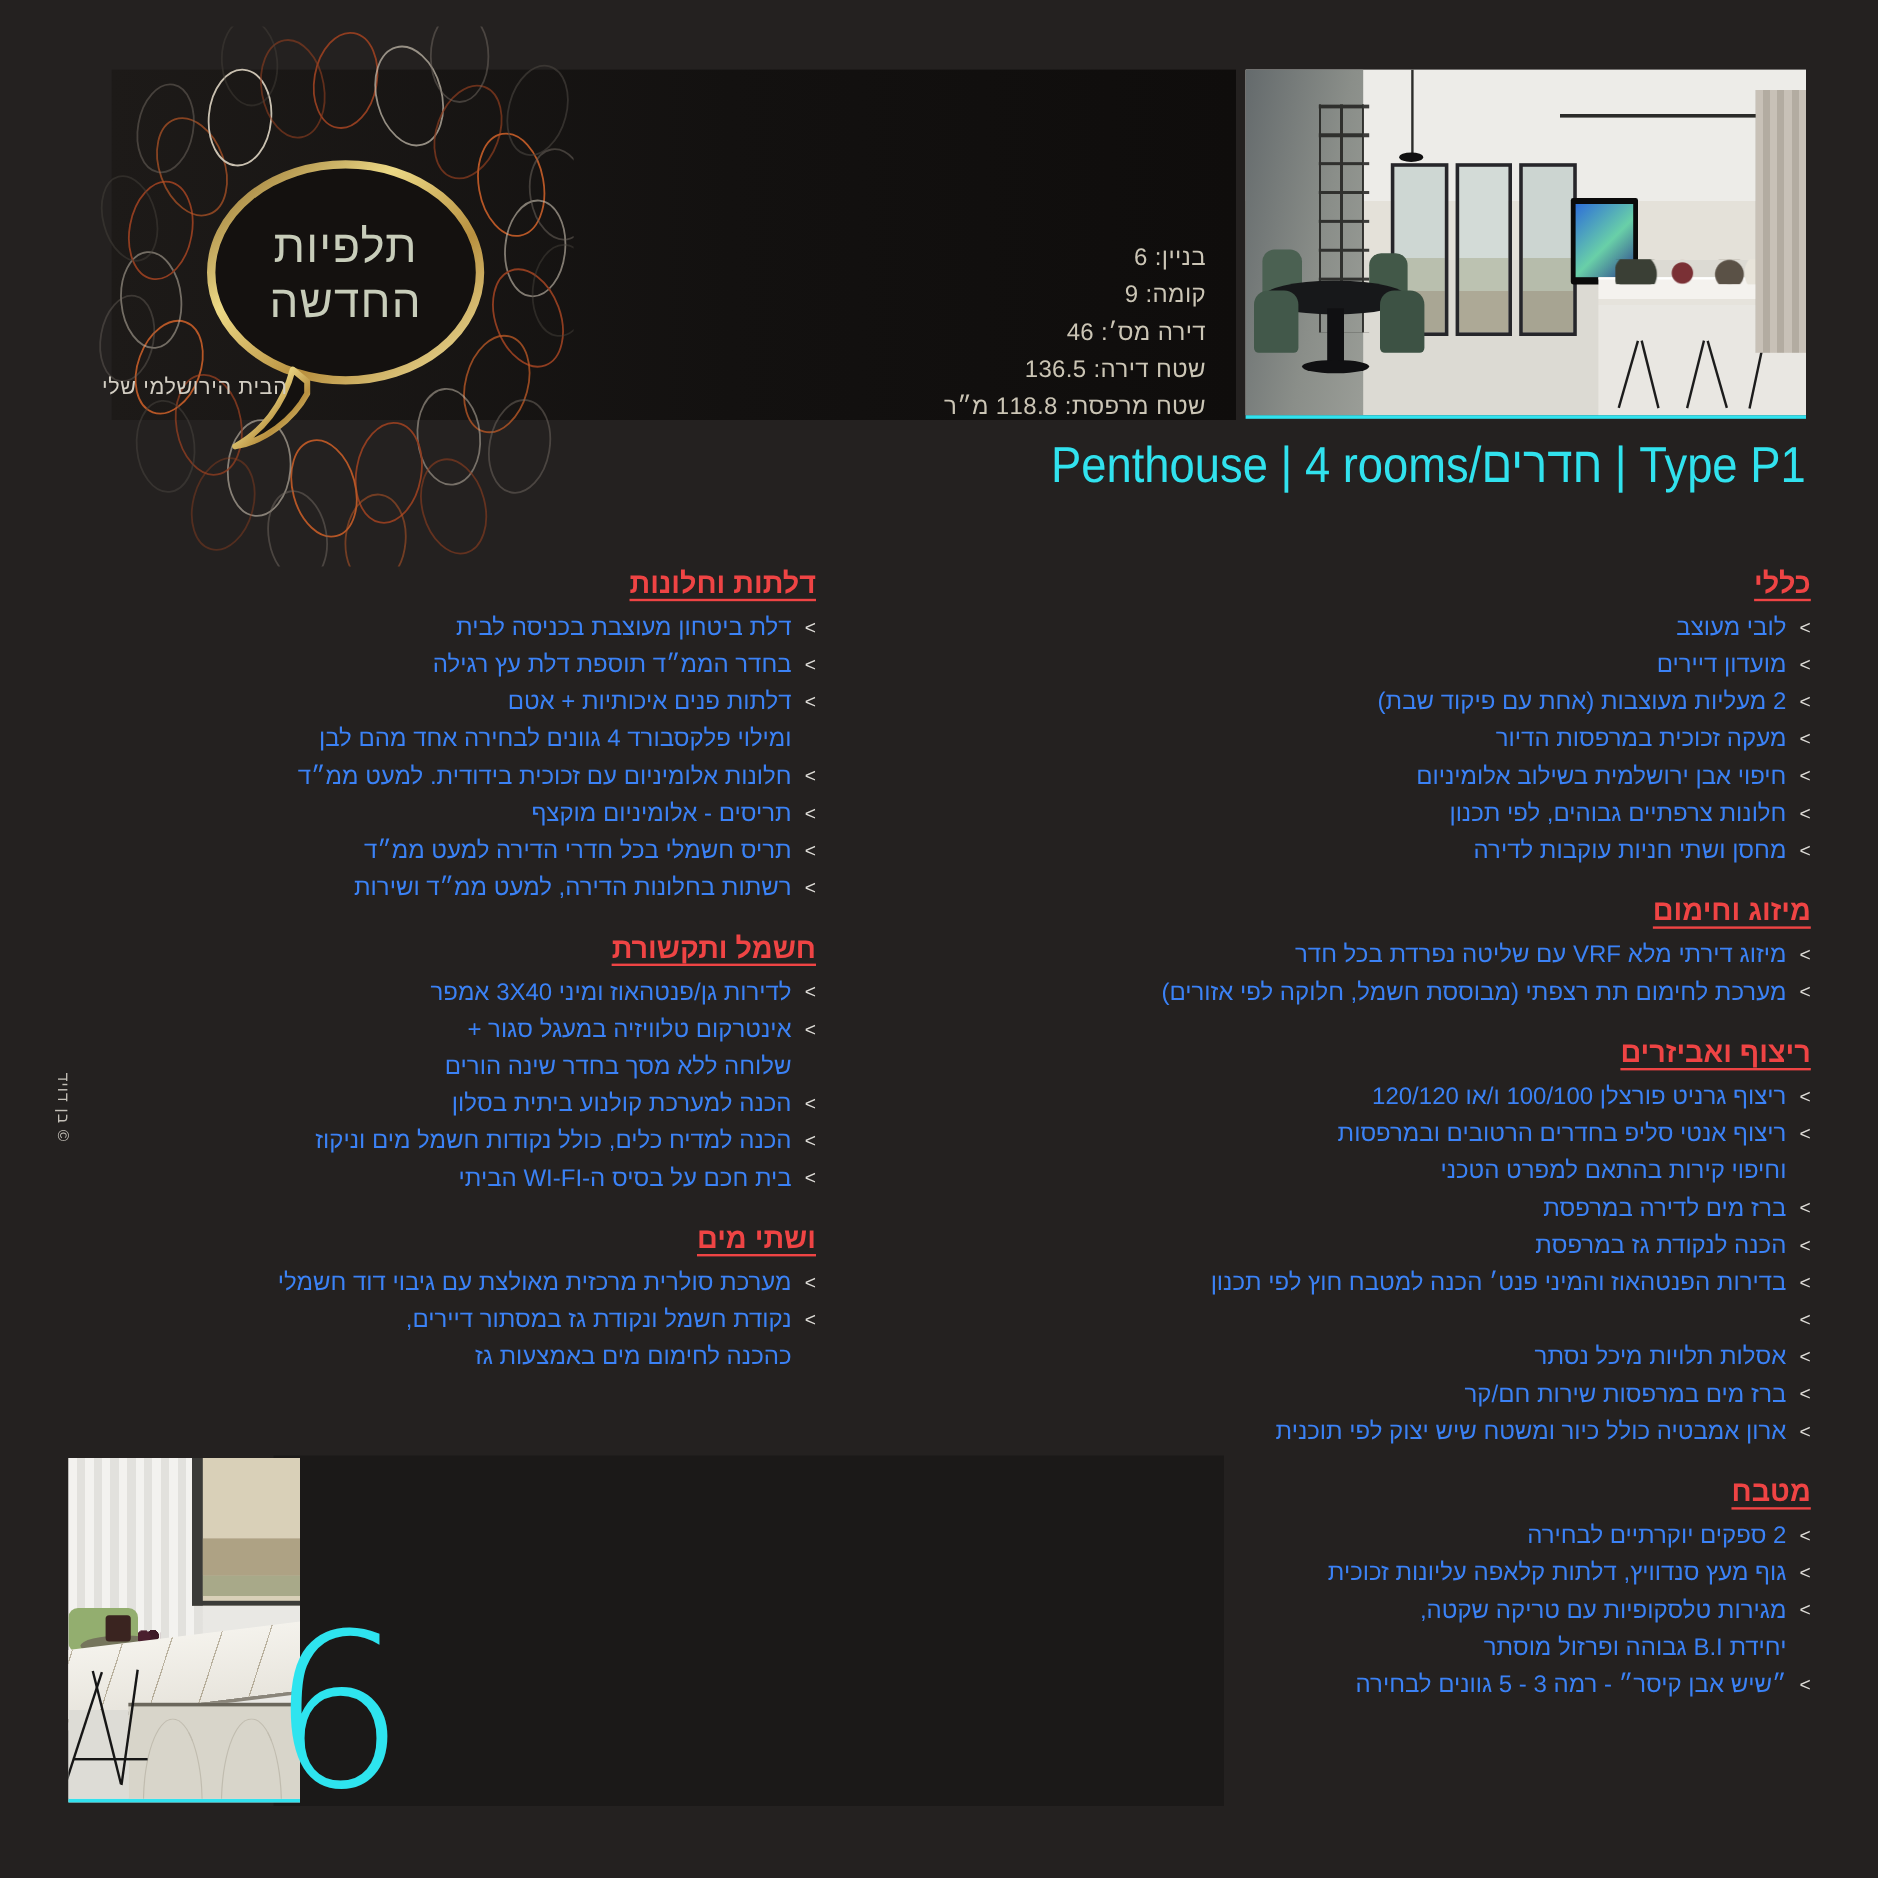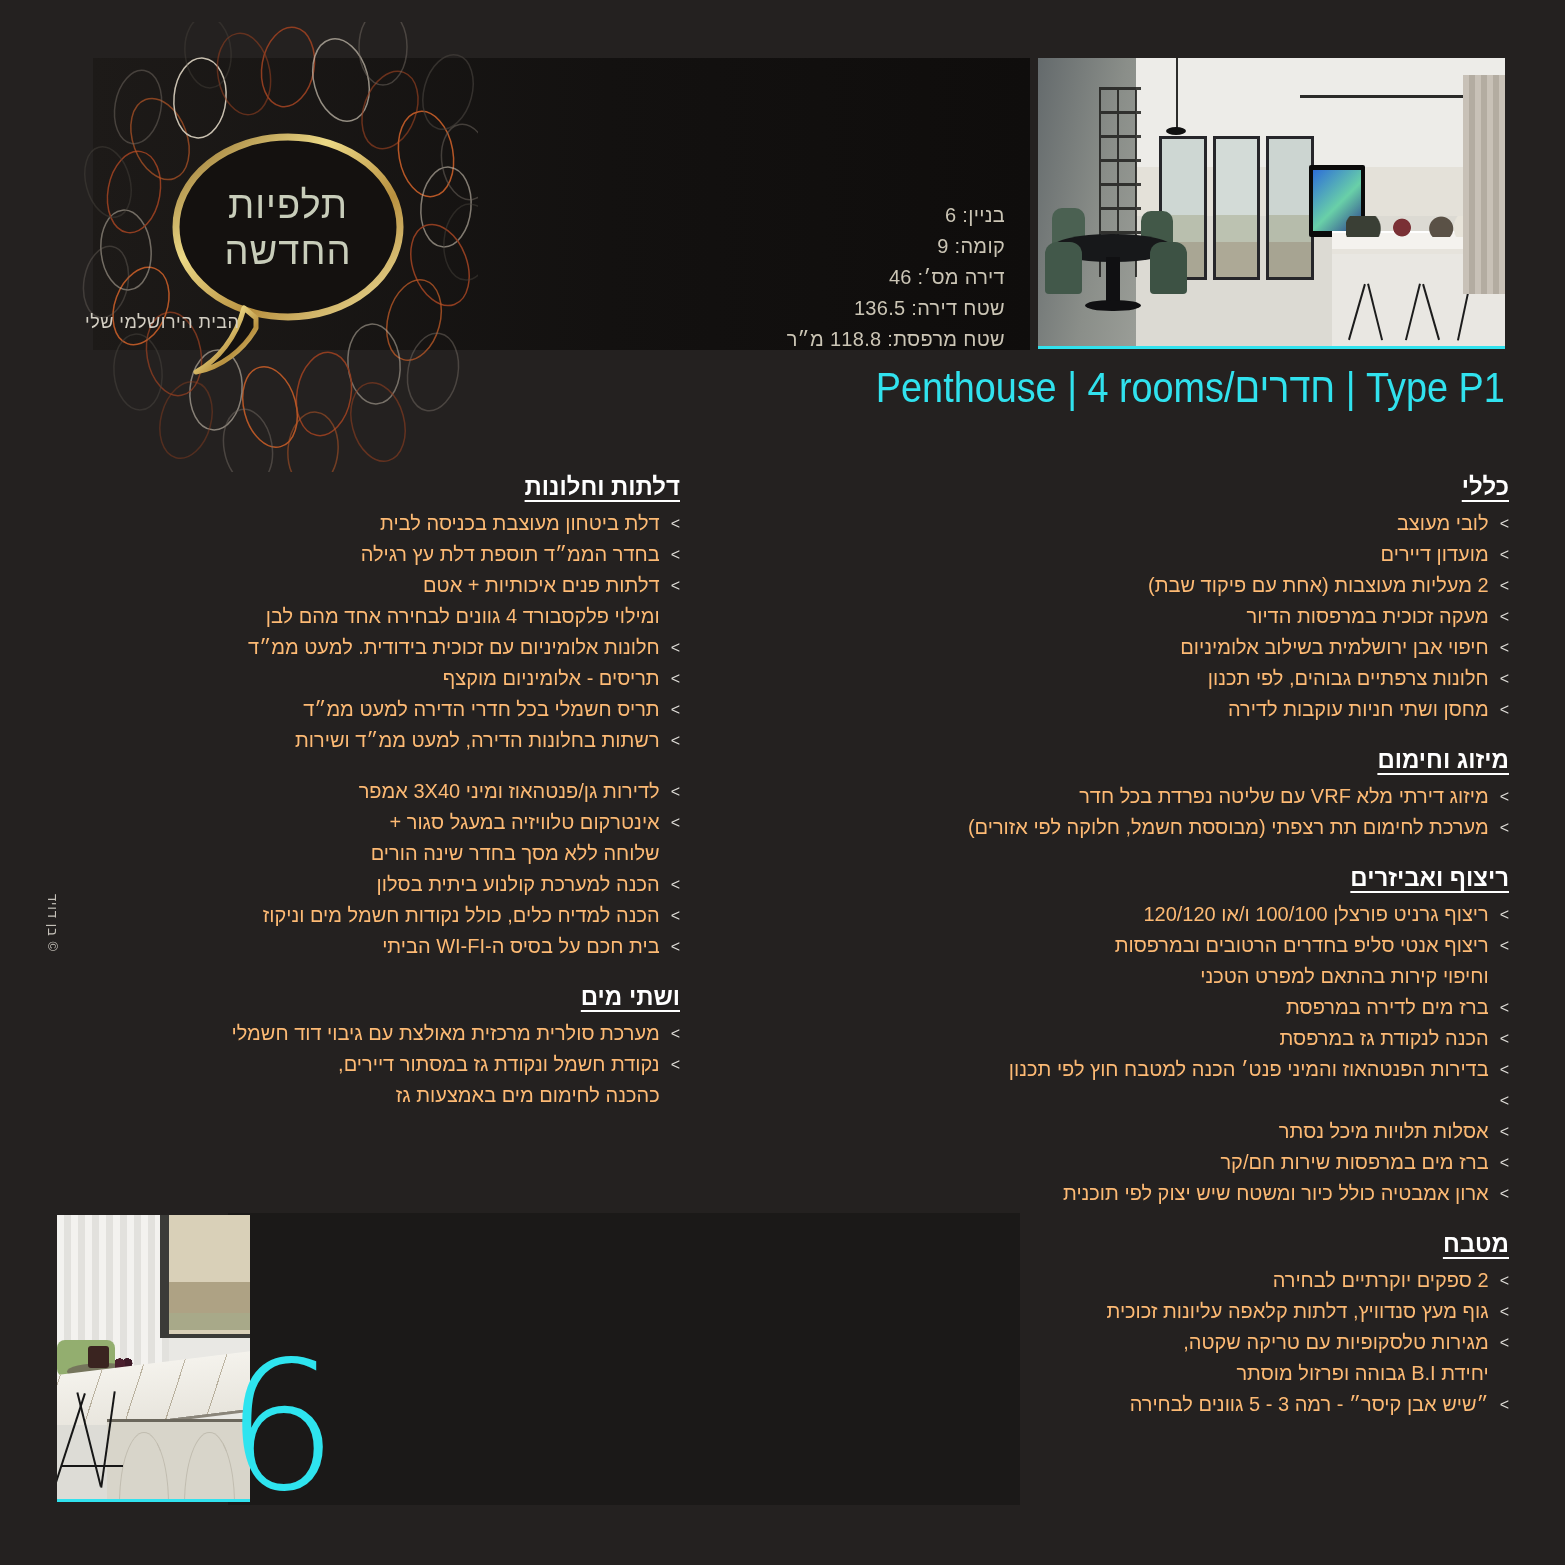--- a/index.html
+++ b/index.html
@@ -49,26 +49,26 @@
     transform:scaleX(.9);transform-origin:100% 50%;
     direction:ltr;
   }
 
   
   .col{z-index:3;direction:rtl;text-align:right;font-size:20px;}
   .col-right{right:56px;top:472px;width:640px;}
   .col-left{right:885px;top:472px;width:530px;}
   .sec{margin-bottom:20px;}
   .sec-h{
-    color:#ffffff;font-size:24px;font-weight:bold;line-height:30px;margin-bottom:6px;
+    color:#ef4444;font-size:24px;font-weight:bold;line-height:30px;margin-bottom:6px;
     text-decoration:underline;text-decoration-thickness:1.5px;text-underline-offset:5px;
   }
   .li{display:flex;direction:rtl;gap:11px;align-items:flex-start;}
   .li .bullet{flex:0 0 auto;direction:ltr;font-size:16px;line-height:31px;color:#dedcd7;}
-  .li .txt{white-space:pre-line;line-height:31px;color:#fdba74;}
+  .li .txt{white-space:pre-line;line-height:31px;color:#3b82f6;}
 
   
   .bottom-panel{left:228px;top:1213px;width:792px;height:292px;background:#1b1918;z-index:1;}
   .page-number{
     left:225px;top:1338px;z-index:4;
     color:#2ee4ef;font-size:178px;line-height:1;font-weight:300;
     font-family:"DejaVu Sans",sans-serif;
   }
   .side-credit{
     left:60px;top:852px;width:100px;z-index:3;
@@ -314,20 +314,21 @@
           <span class="bullet">&lt;</span>
           <span class="txt">תריס חשמלי בכל חדרי הדירה למעט ממ״ד</span>
         </div>
         <div class="li">
           <span class="bullet">&lt;</span>
           <span class="txt">רשתות בחלונות הדירה, למעט ממ״ד ושירות</span>
         </div>
       </div>
   </div>
   <div class="sec">
+    <div class="sec-h">חשמל ותקשורת</div>
     <div>
         <div class="li">
           <span class="bullet">&lt;</span>
           <span class="txt">לדירות גן/פנטהאוז ומיני 3X40 אמפר</span>
         </div>
         <div class="li">
           <span class="bullet">&lt;</span>
           <span class="txt">אינטרקום טלוויזיה במעגל סגור +
 שלוחה ללא מסך בחדר שינה הורים</span>
         </div>

